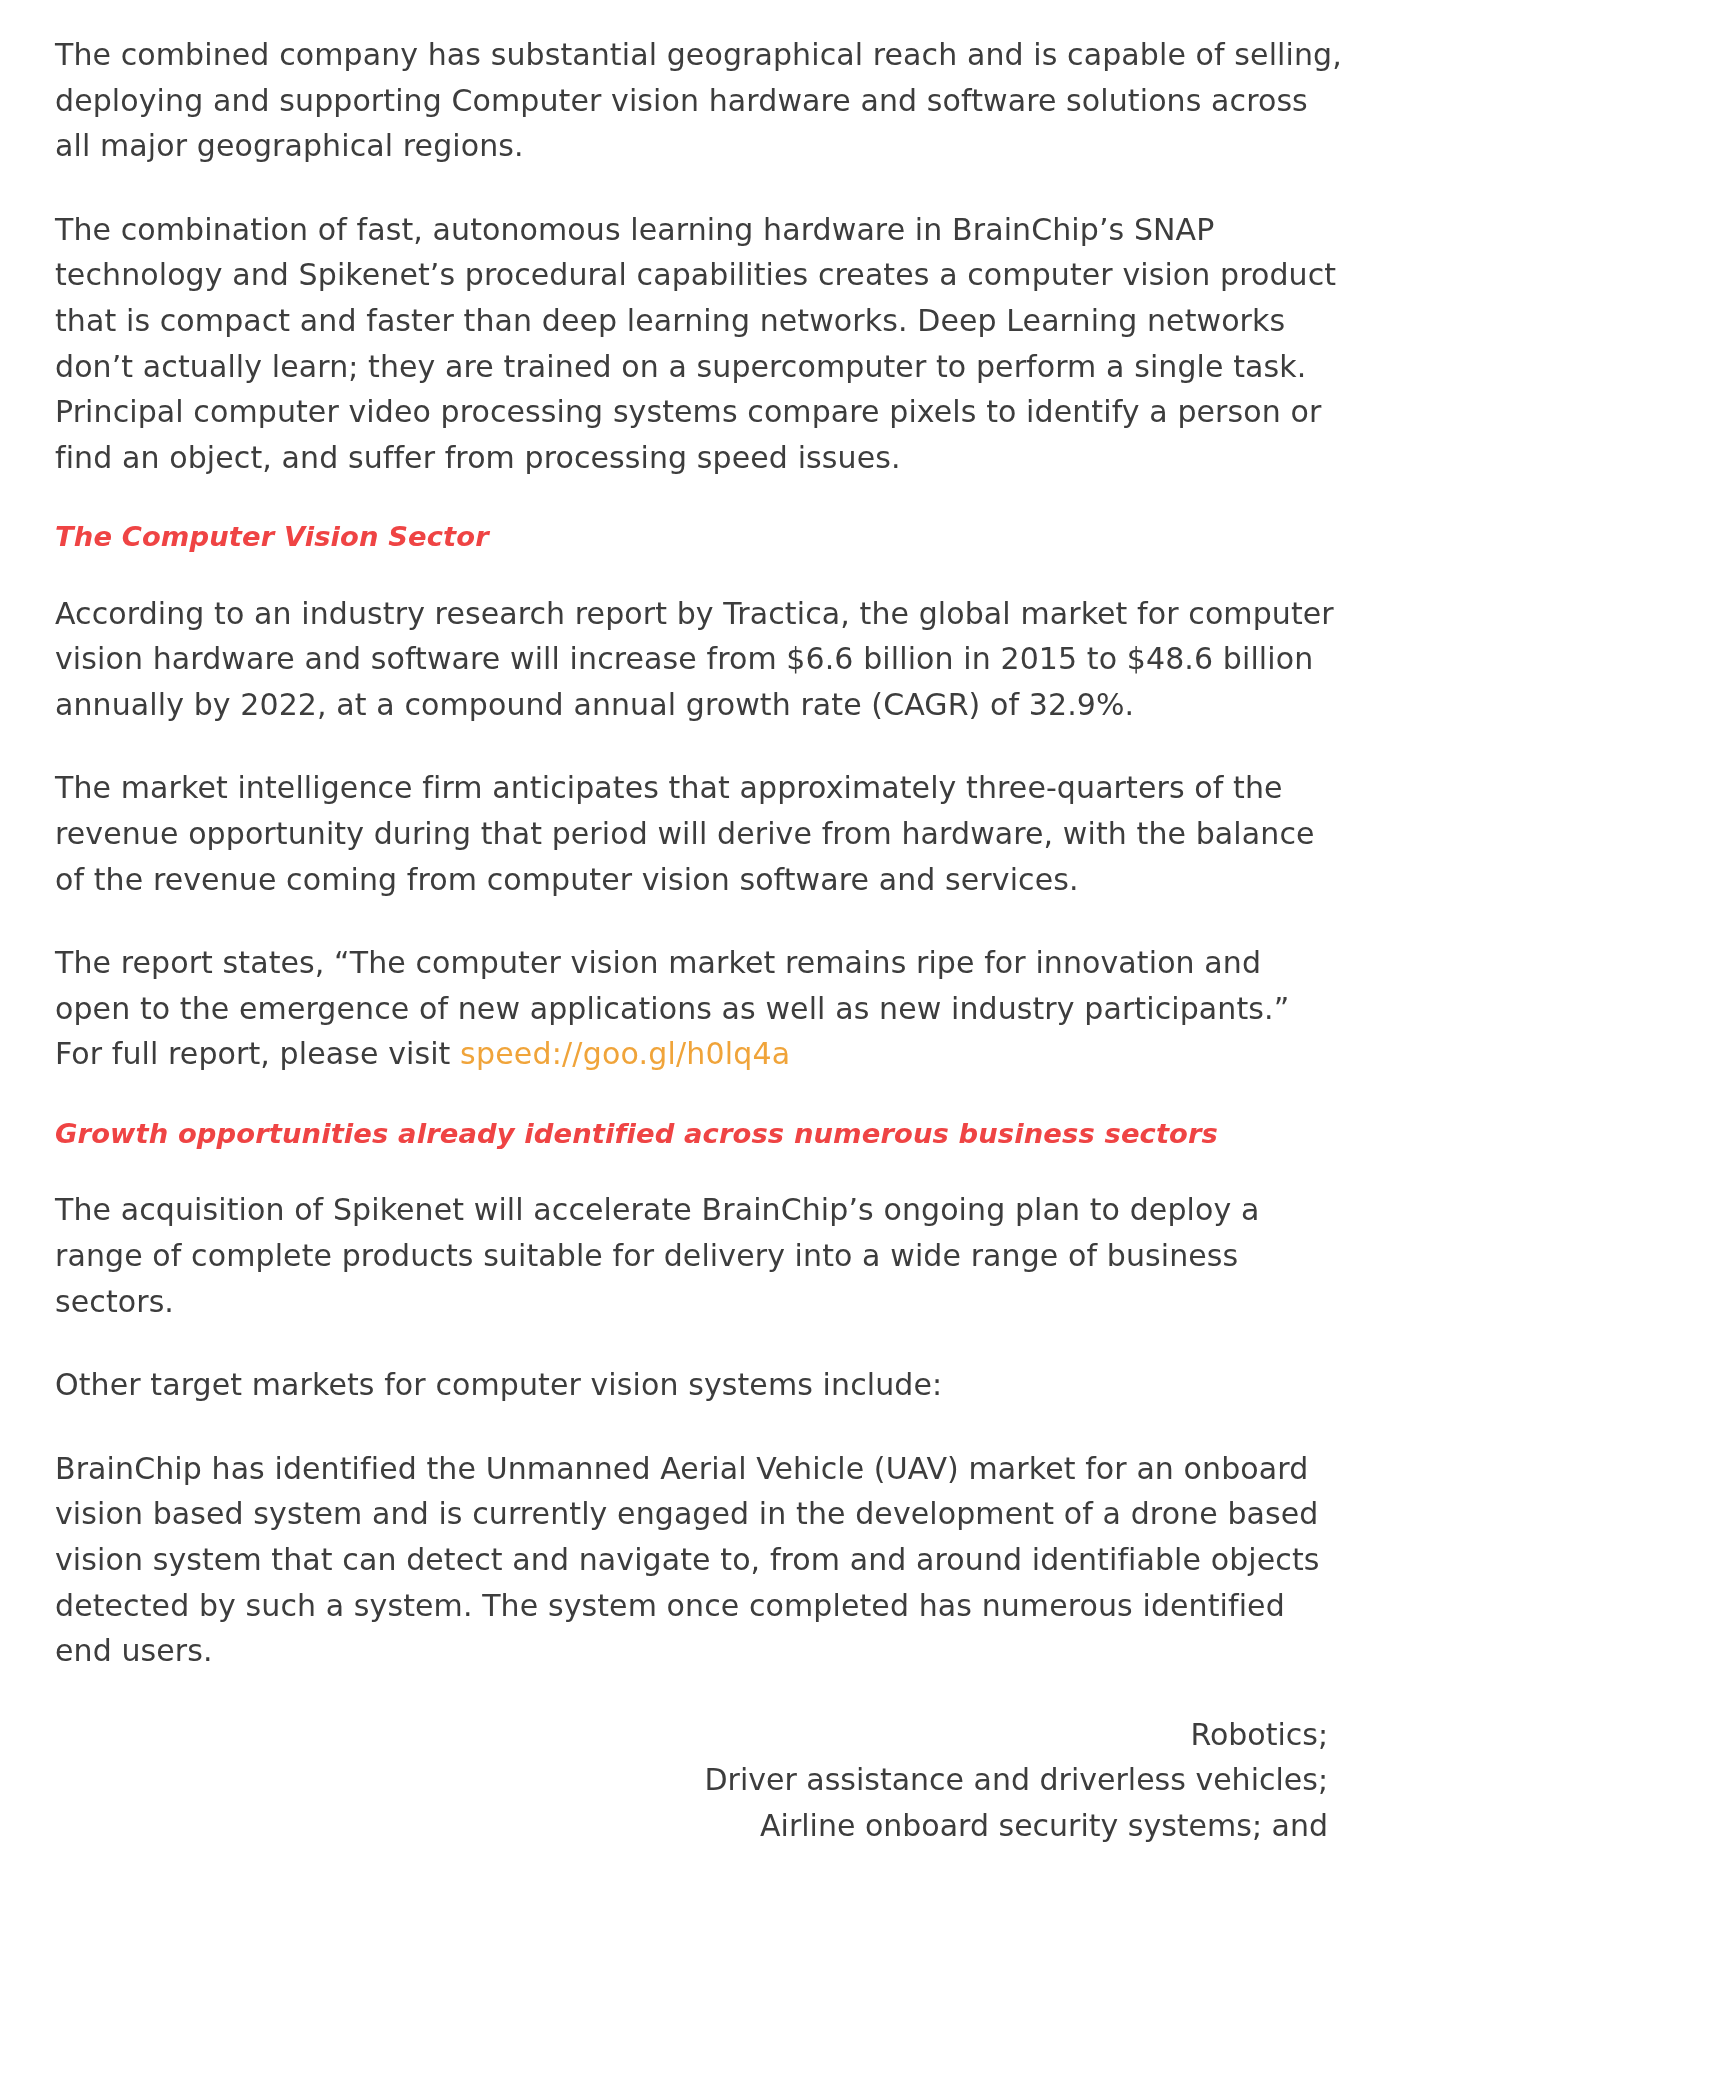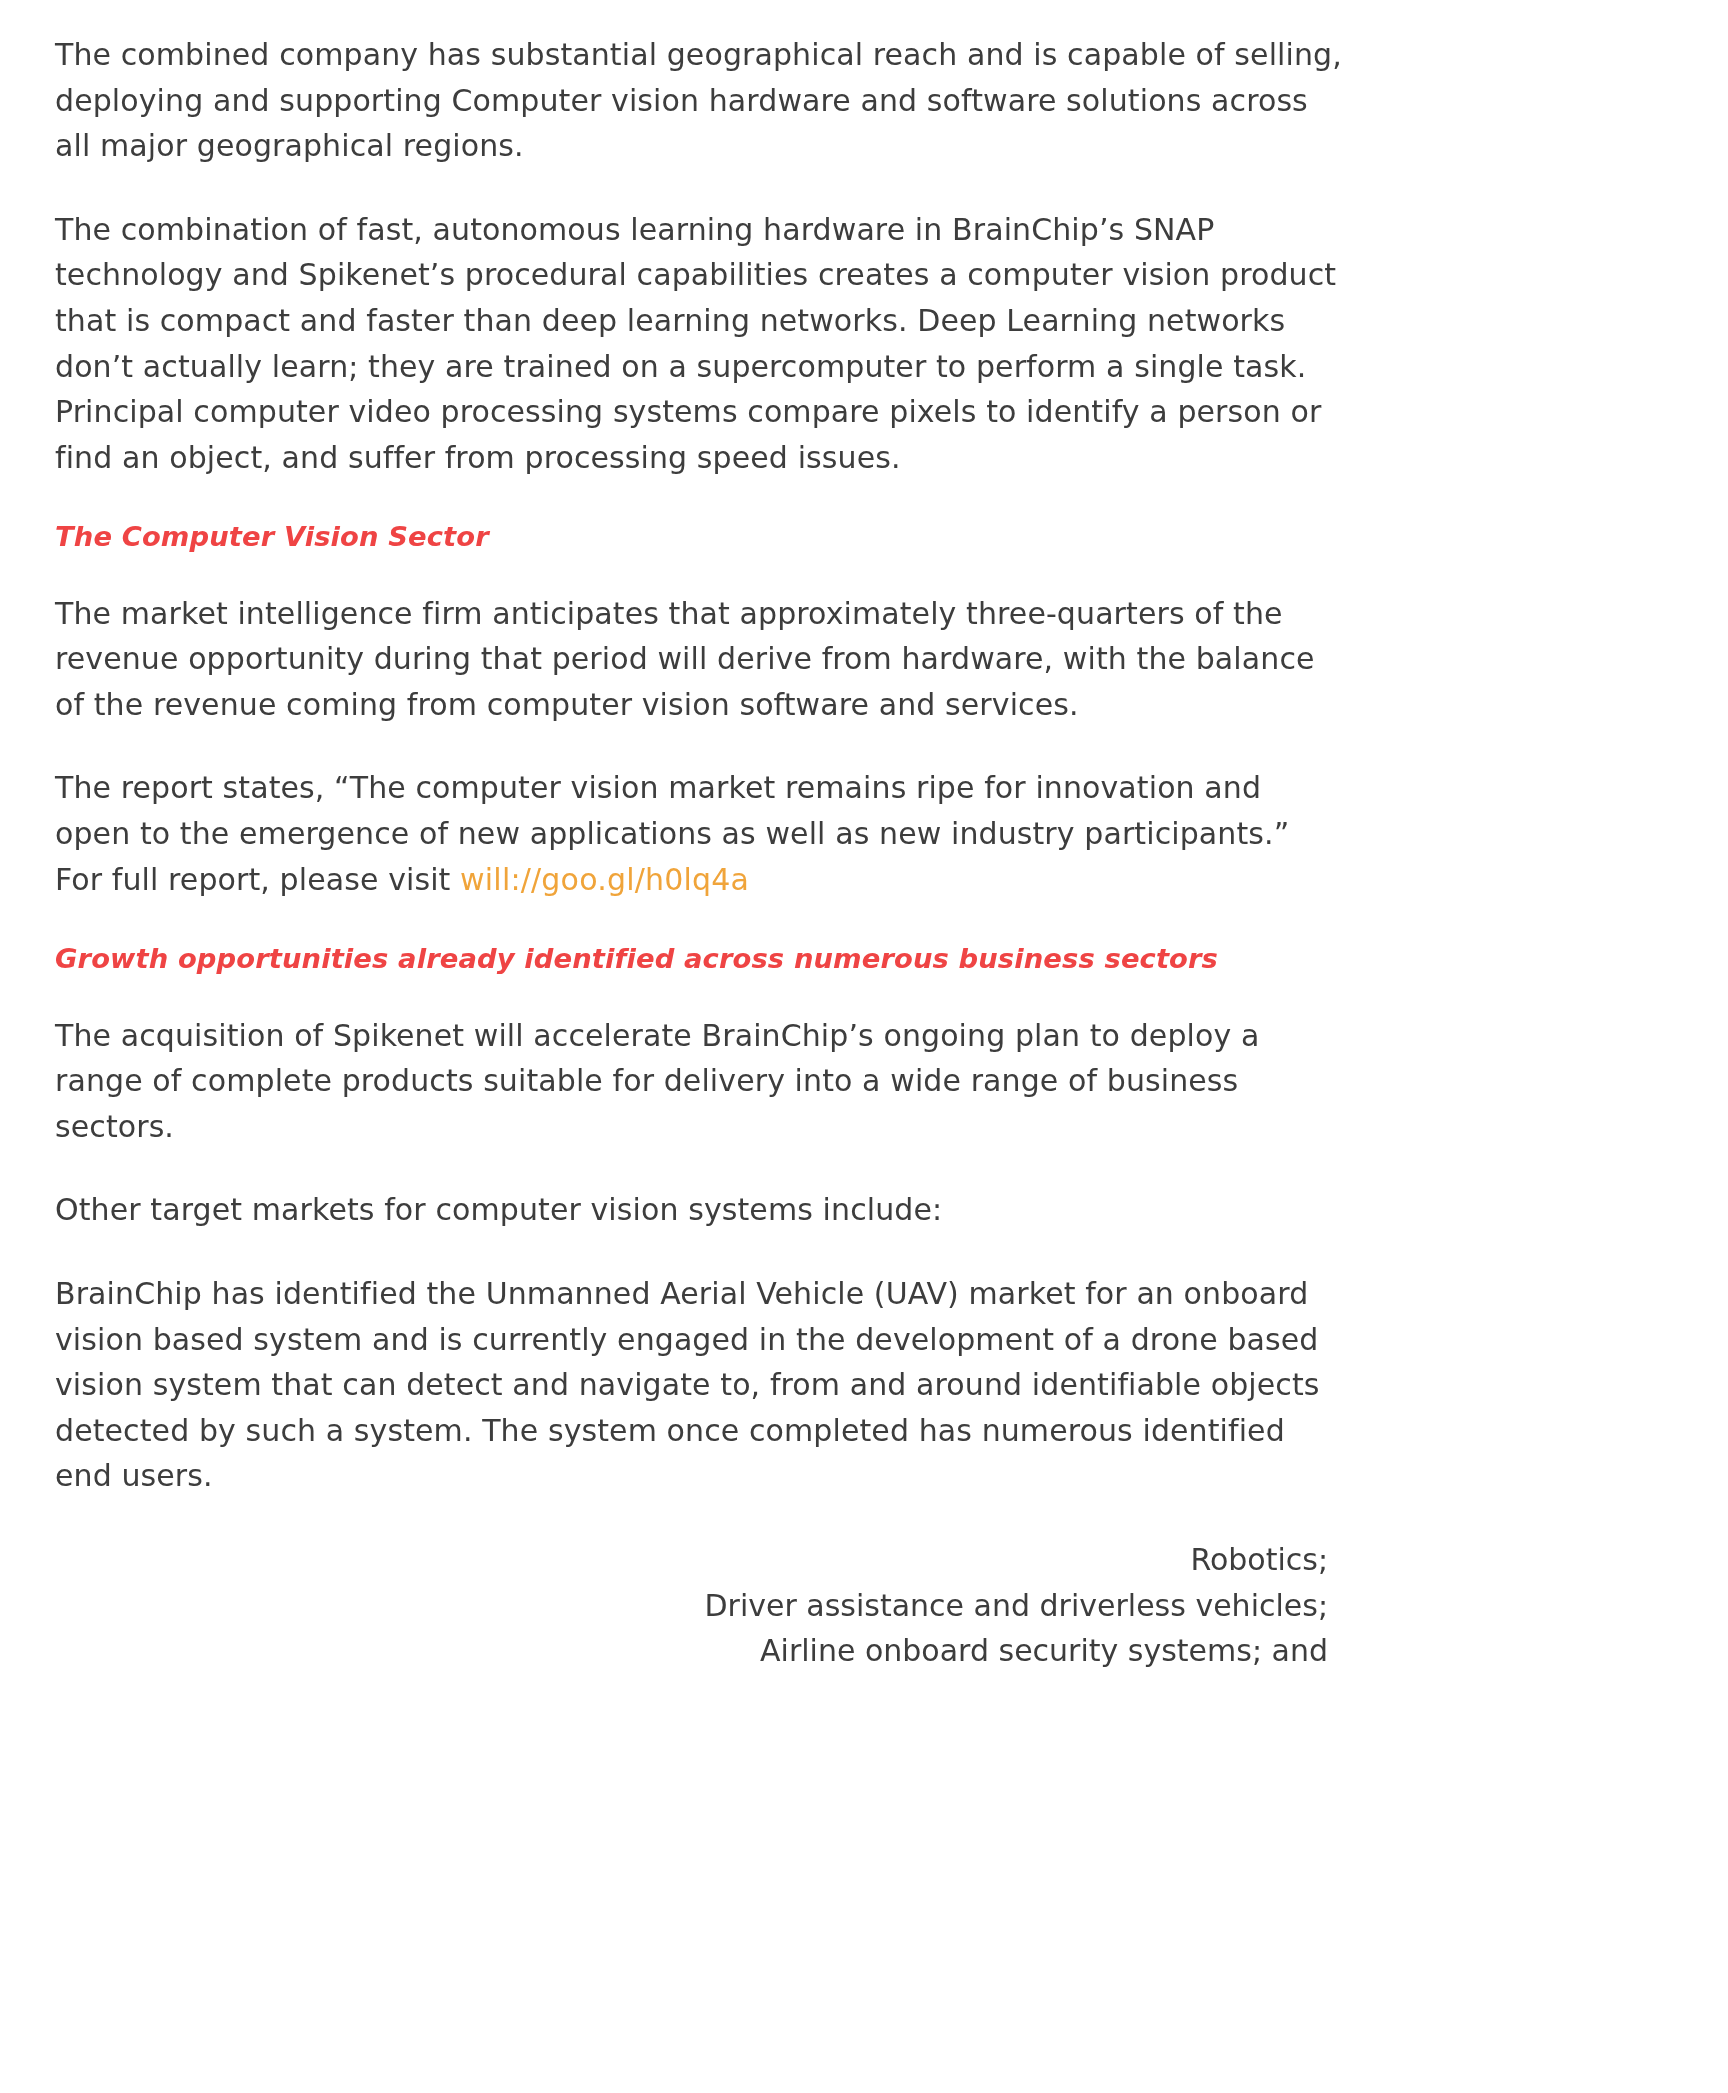--- a/index.html
+++ b/index.html
@@ -62,24 +62,25 @@
 <body>
 
 <div class="page">
 
   <p class="para">The combined company has substantial geographical reach and is capable of selling, deploying and supporting Computer vision hardware and software solutions across all major geographical regions.</p>
 
   <p class="para">The combination of fast, autonomous learning hardware in BrainChip’s SNAP technology and Spikenet’s procedural capabilities creates a computer vision product that is compact and faster than deep learning networks. Deep Learning networks don’t actually learn; they are trained on a supercomputer to perform a single task. Principal computer video processing systems compare pixels to identify a person or find an object, and suffer from processing speed issues.</p>
 
   <h3 class="subhead">The Computer Vision Sector</h3>
 
+  <p class="para">According to an industry research report by Tractica, the global market for computer vision hardware and software will increase from $6.6 billion in 2015 to $48.6 billion annually by 2022, at a compound annual growth rate (CAGR) of 32.9%.</p>
 
   <p class="para">The market intelligence firm anticipates that approximately three-quarters of the revenue opportunity during that period will derive from hardware, with the balance of the revenue coming from computer vision software and services.</p>
 
-  <p class="para"><span>The report states, “The computer vision market remains ripe for innovation and open to the emergence of new applications as well as new industry participants.” For full report, please visit </span><a class="inline-link" href="#">will://goo.gl/h0lq4a</a></p>
+  <p class="para"><span>The report states, “The computer vision market remains ripe for innovation and open to the emergence of new applications as well as new industry participants.” For full report, please visit </span><a class="inline-link" href="#">speed://goo.gl/h0lq4a</a></p>
 
   <h3 class="subhead">Growth opportunities already identified across numerous business sectors</h3>
 
   <p class="para">The acquisition of Spikenet will accelerate BrainChip’s ongoing plan to deploy a range of complete products suitable for delivery into a wide range of business sectors.</p>
 
   <p class="para">Other target markets for computer vision systems include:</p>
 
   <p class="para">BrainChip has identified the Unmanned Aerial Vehicle (UAV) market for an onboard vision based system and is currently engaged in the development of a drone based vision system that can detect and navigate to, from and around identifiable objects detected by such a system. The system once completed has numerous identified end users.</p>
 
   <div class="list-block">

